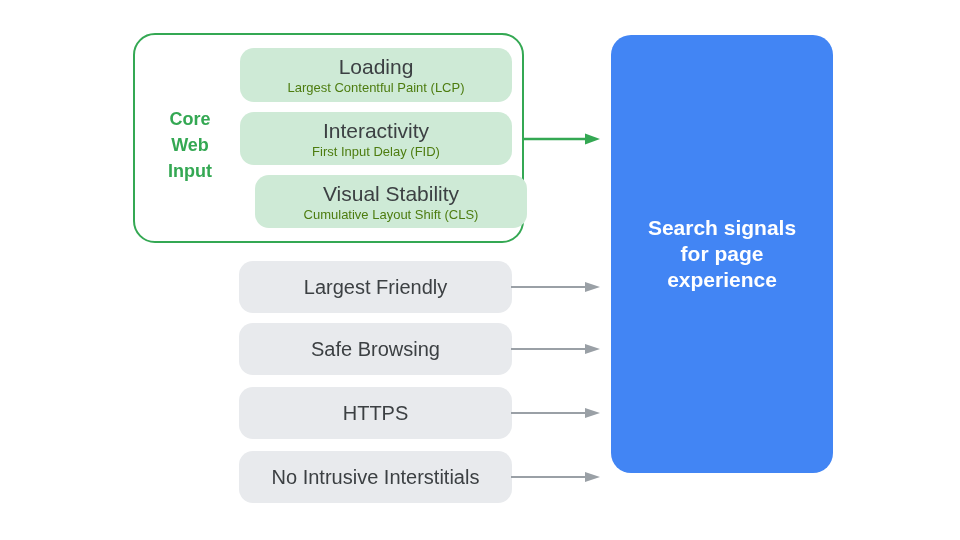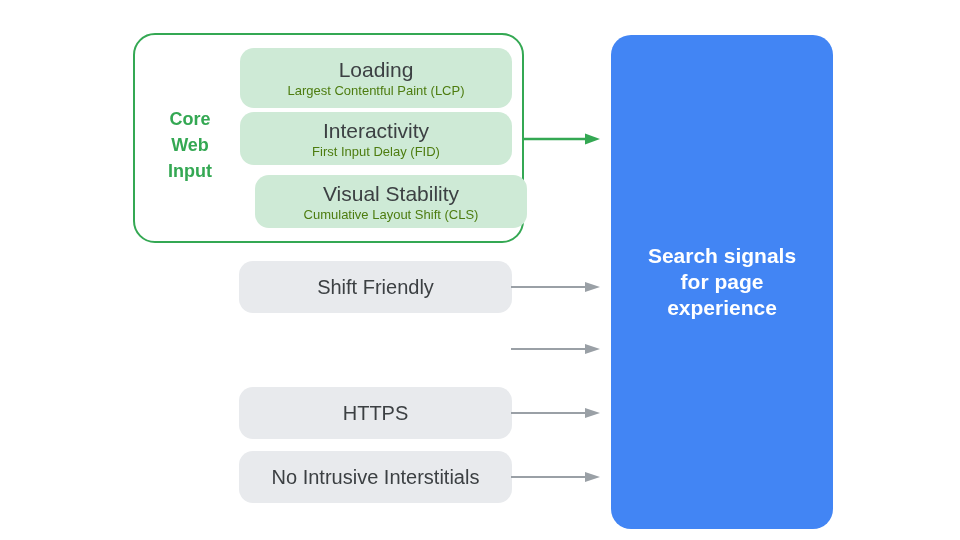--- a/index.html
+++ b/index.html
@@ -40,21 +40,21 @@
     left: 240px;
     width: 272px;
     height: 53px;
     background: #CEEAD6;
     border-radius: 14px;
     display: flex;
     flex-direction: column;
     align-items: center;
     justify-content: center;
   }
-  .vital-card.v1 { top: 48px; height: 60px; }
+  .vital-card.v1 { top: 48px; height: 54px; }
   .vital-card.v2 { top: 112px; justify-content: center; }
   .vital-card.v3 { top: 175px; margin-left: 15px; }
   .vital-title {
     color: #3C4043;
     font-size: 21px;
     line-height: 25px;
   }
   .vital-subtitle {
     color: #4d7c0f;
     font-size: 13px;
@@ -85,21 +85,21 @@
   .arrow-green { left: 523px; top: 131px; }
   .arrow-g1 { left: 511px; top: 280px; }
   .arrow-g2 { left: 511px; top: 342px; }
   .arrow-g3 { left: 511px; top: 406px; }
   .arrow-g4 { left: 511px; top: 470px; }
 
   
   .result-box {
     position: absolute;
     left: 611px; top: 35px;
-    width: 222px; height: 494px;
+    width: 222px; height: 438px;
     background: #4285F4;
     border-radius: 20px;
     display: flex;
     align-items: center;
     justify-content: center;
   }
   .result-text {
     color: #ffffff;
     font-size: 21px;
     font-weight: bold;
@@ -134,21 +134,24 @@
     <div class="vital-title">Visual Stability</div>
     <div class="vital-subtitle">Cumulative Layout Shift (CLS)</div>
   </div>
 
   <svg class="arrow arrow-green" width="80" height="16">
     <line x1="0" y1="8" x2="64" y2="8" stroke="#34A853" stroke-width="2.5"></line>
     <polygon points="62,2.5 77,8 62,13.5" fill="#34A853"></polygon>
   </svg>
 
   <div class="signal-card s1">
-    <span>Shift Friendly</span>
+    <span>Largest Friendly</span>
+  </div>
+  <div class="signal-card s2">
+    <span>Safe Browsing</span>
   </div>
   <div class="signal-card s3">
     <span>HTTPS</span>
   </div>
   <div class="signal-card s4">
     <span>No Intrusive Interstitials</span>
   </div>
 
   <svg class="arrow arrow-g1" width="92" height="14">
     <line x1="0" y1="7" x2="76" y2="7" stroke="#9AA0A6" stroke-width="2"></line>

